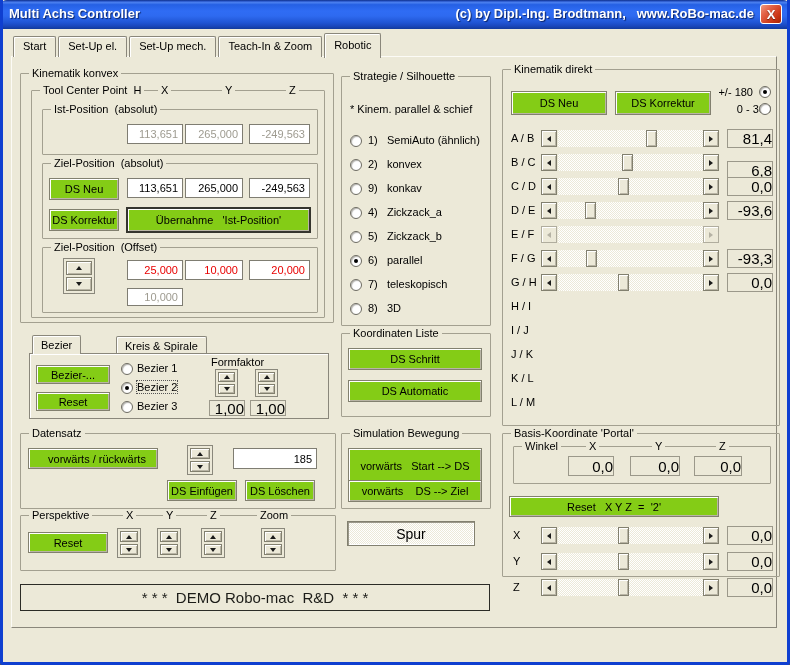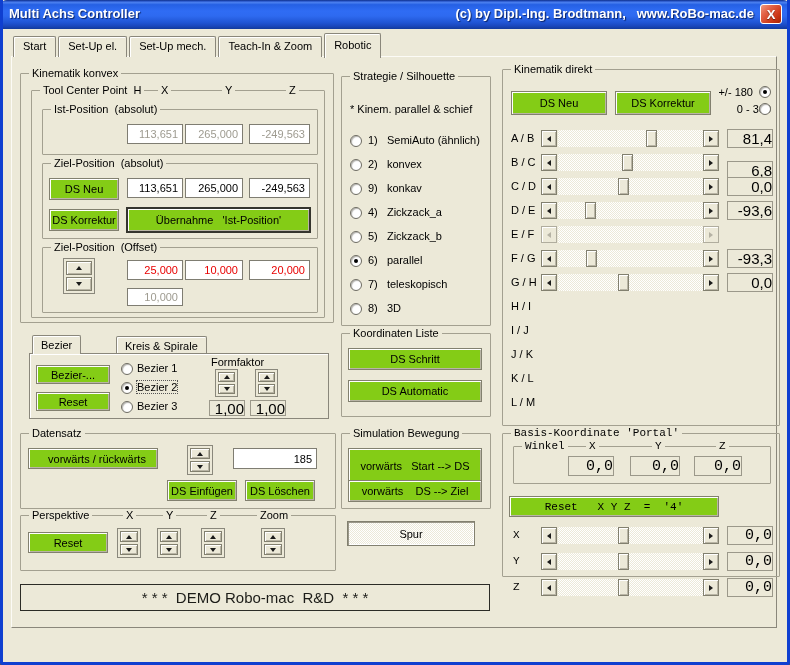--- a/index.html
+++ b/index.html
@@ -51,21 +51,21 @@
   .t-left{width:0;height:0;border-top:3px solid transparent;border-bottom:3px solid transparent;border-right:4px solid #1a1a1a;}
   .t-right{width:0;height:0;border-top:3px solid transparent;border-bottom:3px solid transparent;border-left:4px solid #1a1a1a;}
   .disarrow .t-left{border-right-color:#b5b2a4;} .disarrow .t-right{border-left-color:#b5b2a4;}
   .dither{background-image:conic-gradient(#ffffff 25%,#ece9d8 25% 50%,#ffffff 50% 75%,#ece9d8 75%);background-size:2px 2px;}
   .sarrow{position:absolute;width:16px;height:17px;background:#ece9d8;border:1px solid #82806f;
     box-shadow:inset 1px 1px 0 #fff,inset -1px -1px 0 #b9b5a5;display:flex;align-items:center;justify-content:center;}
   .sarrow.disarrow{border-color:#b0ad9e;box-shadow:inset 1px 1px 0 #fff;}
   .track{position:absolute;height:17px;}
   .thumb{position:absolute;top:0;width:11px;height:17px;background:#ece9d8;border:1px solid #82806f;
     box-shadow:inset 1px 1px 0 #fff,inset -1px -1px 0 #b9b5a5;}
-  .toggle{position:absolute;display:flex;align-items:center;justify-content:center;font-size:11px;
+  .toggle{position:absolute;display:flex;align-items:center;justify-content:center;font-size:14px;
     border:1px solid #82806f;box-shadow:inset 1px 1px 0 #9b988a,inset -1px -1px 0 #fff;}
   .demo{position:absolute;border:1px solid #2b2b26;display:flex;align-items:center;justify-content:center;
     font-size:15px;white-space:pre;color:#1c1c18;}
   .tabmini{position:absolute;height:19px;padding:3px 8px 0;background:#ece9d8;border:1px solid #8a877b;border-bottom:none;
     border-radius:2px 2px 0 0;font-size:11px;white-space:pre;box-shadow:inset 1px 1px 0 #fff;}
   .panel{position:absolute;background:#ece9d8;border:1px solid #8a877b;box-shadow:inset 1px 1px 0 #fff;}
 </style>
 </head>
 <body>
 
@@ -349,32 +349,32 @@
         </div>
       <div class="valbox" style="left:224px;top:203px;width:46px;height:19px;">0,0</div>
 
       <span class="lbl" style="left:8px;top:230px;">H / I</span>
       <span class="lbl" style="left:8px;top:254px;">I / J</span>
       <span class="lbl" style="left:8px;top:278px;">J / K</span>
       <span class="lbl" style="left:8px;top:302px;">K / L</span>
       <span class="lbl" style="left:8px;top:326px;">L / M</span>
     </div>
 
-    <div class="group" style="left:490px;top:376px;width:278px;height:144px;font-family:Liberation Mono, monospace;">
+    <div class="group" style="left:490px;top:376px;width:278px;height:144px;">
       <span class="cap">Basis-Koordinate 'Portal'</span>
       <div class="group" style="left:10px;top:12px;width:258px;height:38px;">
         <span class="cap">Winkel</span>
         <span class="hdr" style="left:72px;">X</span>
         <span class="hdr" style="left:138px;">Y</span>
         <span class="hdr" style="left:202px;">Z</span>
         <div class="valbox" style="left:54px;top:9px;width:46px;height:20px;">0,0</div>
         <div class="valbox" style="left:116px;top:9px;width:50px;height:20px;">0,0</div>
         <div class="valbox" style="left:180px;top:9px;width:48px;height:20px;">0,0</div>
       </div>
-      <div class="btn" style="left:6px;top:62px;width:210px;height:21px;">Reset   X Y Z  =  '4'</div>
+      <div class="btn" style="left:6px;top:62px;width:210px;height:21px;">Reset   X Y Z  =  '2'</div>
 
       <span class="lbl" style="left:10px;top:95px;">X</span>
       <div class="sarrow" style="left:38px;top:93px;">
           <span class="t-left"></span>
         </div>
       <div class="track dither" style="left:55px;top:93px;width:145px;">
         <div class="thumb" style="left: calc(45% - 4.95px);"></div>
       </div>
       <div class="sarrow" style="left:200px;top:93px;">
           <span class="t-right"></span>

